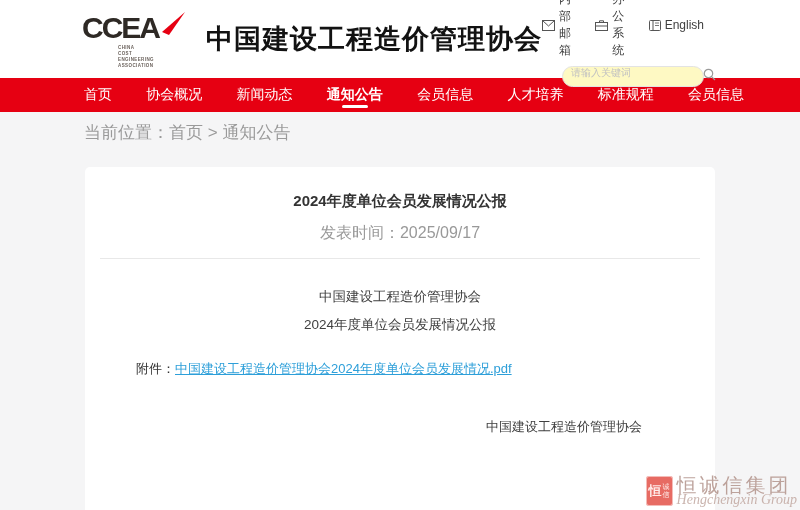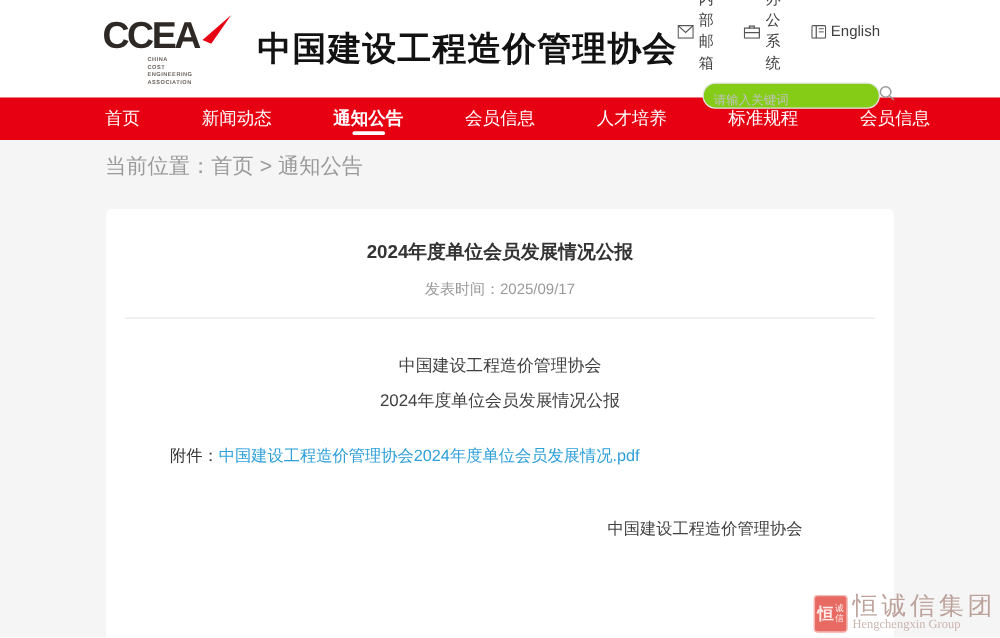--- a/index.html
+++ b/index.html
@@ -39,22 +39,22 @@
   .header-right { display: flex; flex-direction: column; align-items: flex-end; gap: 7px; }
   .quick-links { display: flex; align-items: center; gap: 15px; }
   .quick-link {
     display: flex; align-items: center; gap: 4px;
     font-size: 12px; color: #3f3f3f; cursor: pointer; text-decoration: none;
   }
   .quick-link svg { display: block; }
   .search-box {
     width: 142px; height: 21px;
     border: 1px solid #e3e3e3; border-radius: 11px;
-    background: #84cc16;
-    display: flex; align-items: flex-end;
+    background: #fef9c3;
+    display: flex; align-items: flex-start;
     padding: 0 8px;
   }
   .search-box input {
     flex: 1; border: none; outline: none;
     font-size: 10px; color: #555; background: transparent;
     font-family: "Liberation Sans", "DejaVu Sans", sans-serif;
   }
   .search-box input::placeholder { color: #c2c2c2; }
 
   
@@ -95,21 +95,21 @@
     border-radius: 5px;
     padding: 25px 15px 0;
   }
   .article-title {
     text-align: center;
     font-size: 15px; font-weight: bold; color: #333333;
   }
   .article-meta {
     text-align: center;
     margin-top: 12px;
-    font-size: 12px; color: #999999;
+    font-size: 16px; color: #999999;
   }
   .article-divider {
     border: none;
     border-top: 1px solid #e8e8e8;
     margin: 14px 0 0;
   }
   .article-body { padding: 0 10px; }
   .body-heading {
     text-align: center;
     font-size: 13.5px; color: #404040;
@@ -124,20 +124,21 @@
     text-align: justify;
   }
   .attachment-row {
     margin-top: 21px;
     font-size: 13px;
     text-indent: 2em;
   }
   .attachment-label { font-weight: normal; color: #333; }
   .attachment-link {
     color: #2d9fd9;
+    text-decoration: underline;
     cursor: pointer;
   }
   .signature {
     margin-top: 36px;
     display: flex; justify-content: flex-end;
     padding-right: 48px;
   }
   .signature-inner { text-align: center; font-size: 13px; color: #404040; line-height: 26px; }
 
   
@@ -152,21 +153,21 @@
     border-radius: 3px;
     display: flex; align-items: center; justify-content: center; gap: 1px;
     box-shadow: inset 0 0 0 1px rgba(255,255,255,.55);
     font-family: "Liberation Serif", "DejaVu Serif", serif;
   }
   .seal-big { font-size: 13px; color: #ffe9e6; font-weight: bold; }
   .seal-col { display: flex; flex-direction: column; }
   .seal-col span { font-size: 7px; line-height: 8px; color: #ffe9e6; }
   .wm-text { display: flex; flex-direction: column; font-family: "Liberation Serif", "DejaVu Serif", serif; }
   .wm-name { font-size: 20px; letter-spacing: 3px; color: #b5978f; line-height: 17px; }
-  .wm-en { font-size: 10px; color: #c3aaa3; line-height: 12px; }
+  .wm-en { font-size: 14px; color: #c3aaa3; line-height: 12px; font-style: italic; }
 </style>
 </head>
 <body>
 
 <div class="header">
   <div class="header-left">
     <div class="logo-wrap">
       <svg width="104" height="36" viewBox="0 0 104 36">
         <text x="0" y="29" font-family="Liberation Sans, DejaVu Sans, sans-serif" font-size="30" font-weight="bold" letter-spacing="-2" fill="#2e2925">CCEA</text>
         <polygon points="80,23 103,3 87,26" fill="#e60012"></polygon>
@@ -221,20 +222,21 @@
             <circle cx="5.5" cy="5.5" r="4.2" fill="none" stroke="#9a9a9a" stroke-width="1.2"></circle>
             <line x1="8.8" y1="8.8" x2="12" y2="12" stroke="#9a9a9a" stroke-width="1.2"></line>
           </svg>
       </span>
     </div>
   </div>
 </div>
 
 <div class="nav">
   <a class="nav-item">首页</a>
+  <a class="nav-item">协会概况</a>
   <a class="nav-item">新闻动态</a>
   <a class="nav-item active">通知公告</a>
   <a class="nav-item">会员信息</a>
   <a class="nav-item">人才培养</a>
   <a class="nav-item">标准规程</a>
   <a class="nav-item">会员信息</a>
 </div>
 
 <div class="breadcrumb">
   <span>当前位置：</span><a>首页</a>

